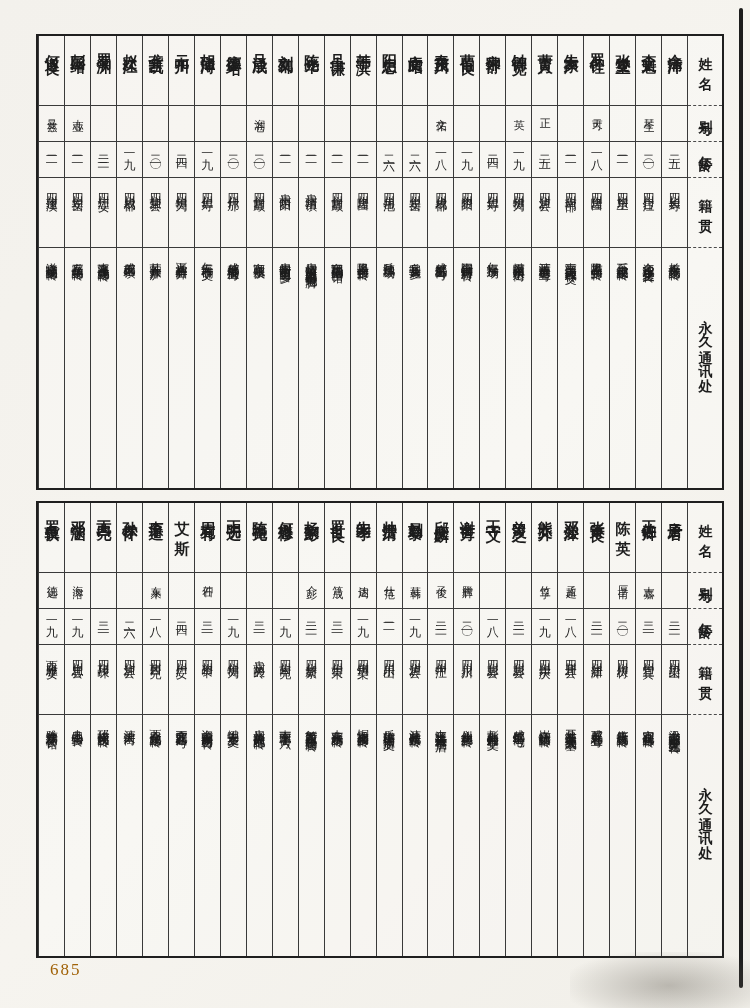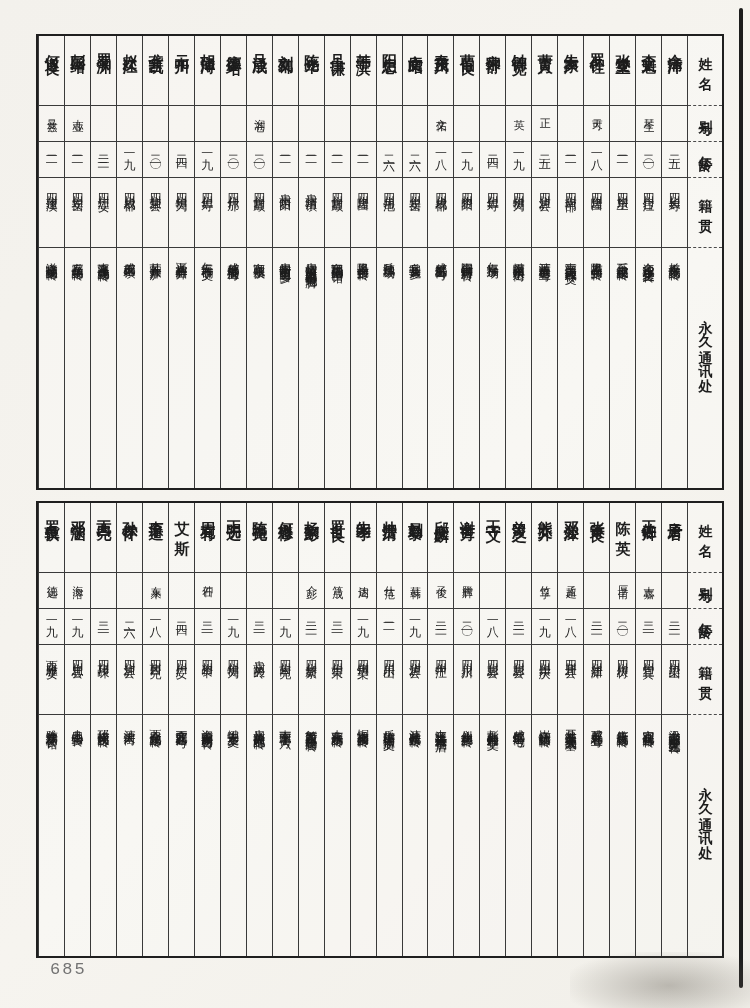--- a/index.html
+++ b/index.html
@@ -42,22 +42,22 @@
   
   .header-col .cell{border-bottom-style:dashed;border-bottom-color:#4a4a4a;}
   .header-col .row-address{border-bottom:none;}
   .header-col span{font-weight:bold;font-size:14px;}
   .header-col .row-name span{letter-spacing:20px;padding-top:10px;}
   .header-col .row-alias span,.header-col .row-age span{letter-spacing:2px;padding-top:3px;}
   .header-col .row-origin span{letter-spacing:20px;padding-top:10px;}
   .header-col .row-address span{letter-spacing:15px;padding-top:60px;}
   .page-number{
     position:absolute;left:50px;top:960px;
-    font-size:17px;letter-spacing:2px;color:#737373;
-    font-family:Liberation Mono, monospace;
+    font-size:17px;letter-spacing:2px;color:#a16207;
+    font-family:Liberation Serif, serif;
   }
   .scan-edge{
     position:absolute;left:739px;top:8px;width:4px;height:980px;
     background:#1d1d1d;border-radius:2px;
   }
   .scan-shadow{
     position:absolute;left:570px;top:952px;width:180px;height:56px;
     background:radial-gradient(ellipse at 55% 60%,rgba(95,90,80,0.38),rgba(120,115,105,0.12) 58%,rgba(0,0,0,0) 78%);
   }
 </style>

